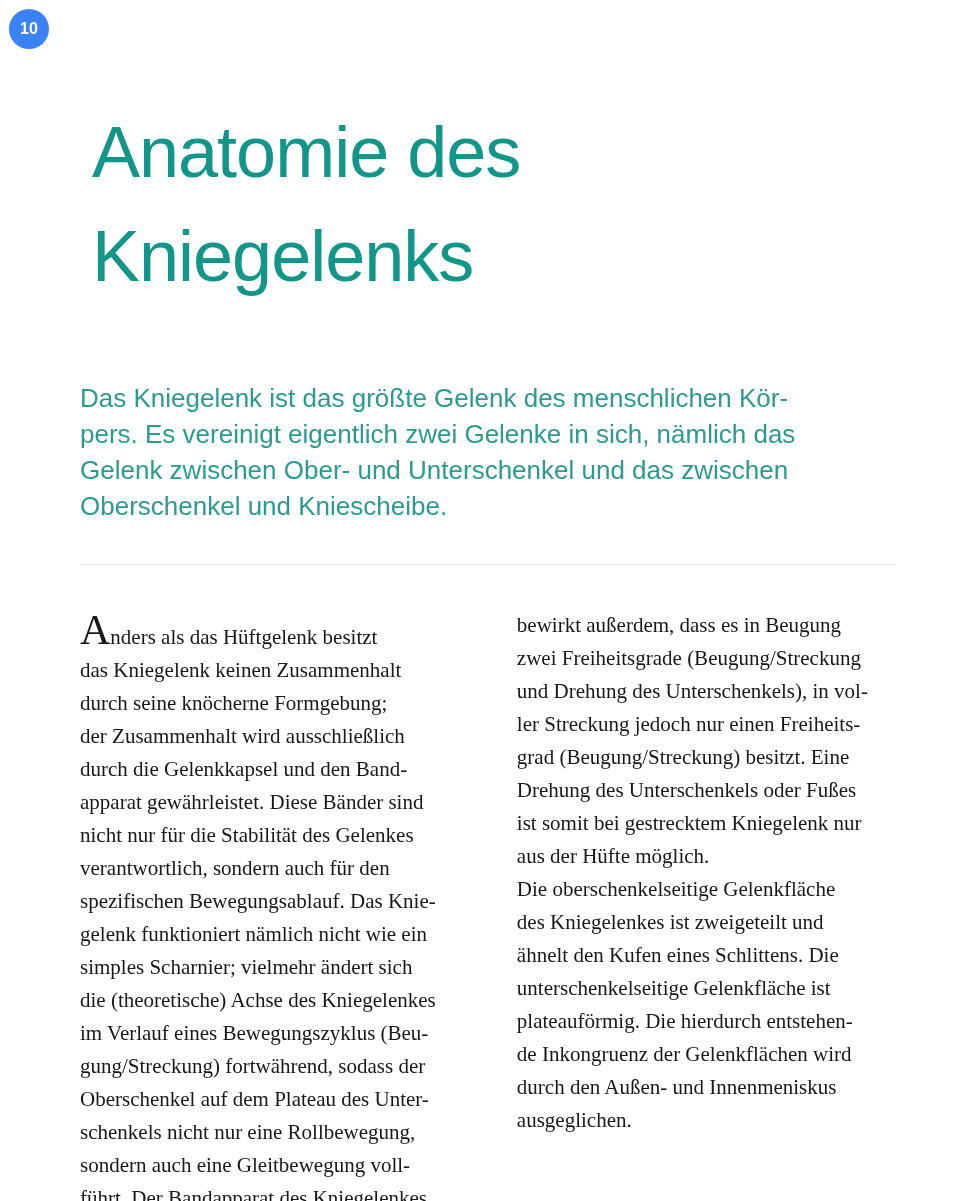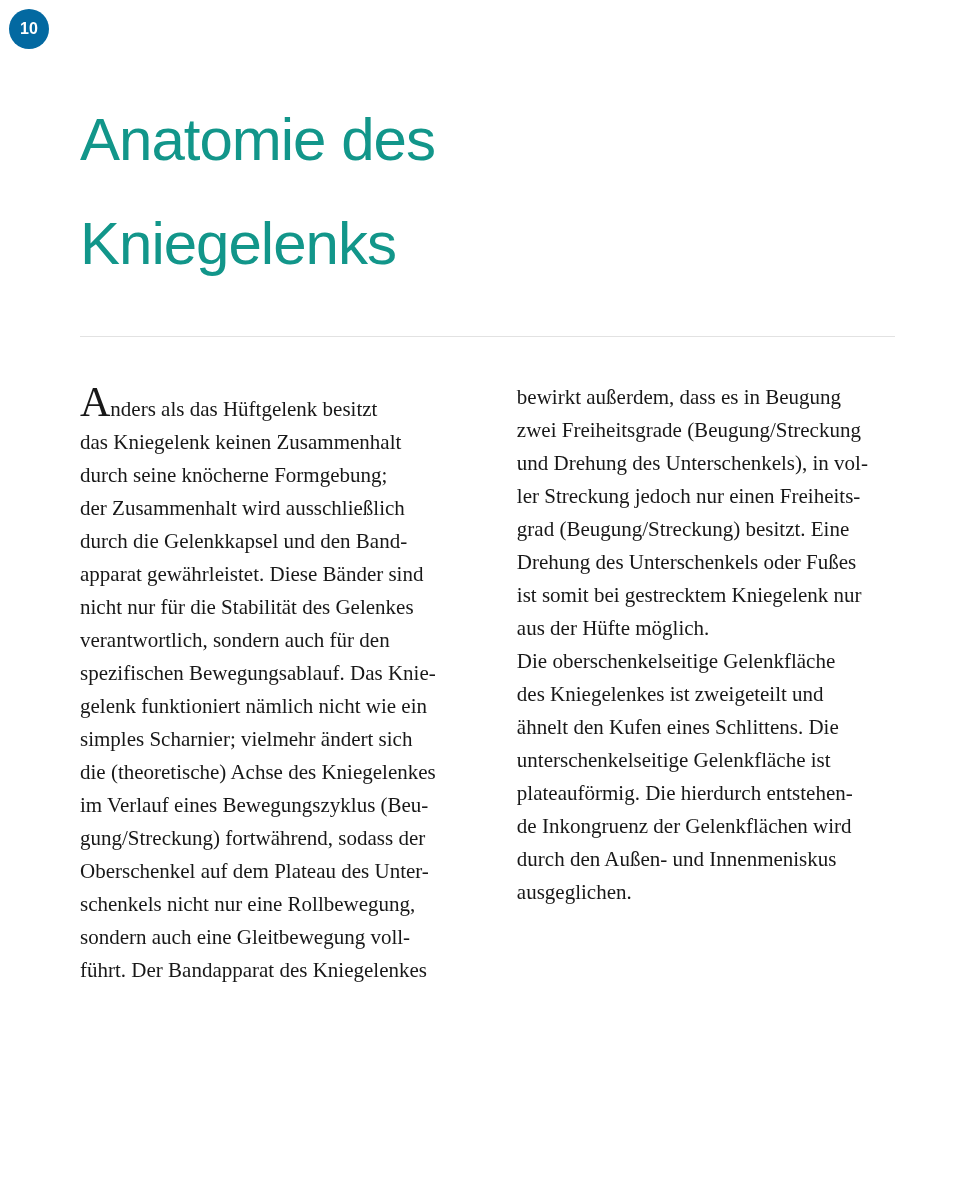--- a/index.html
+++ b/index.html
@@ -15,41 +15,41 @@
     overflow: hidden;
     font-family: "Liberation Sans", sans-serif;
   }
   .page-number-badge {
     position: absolute;
     top: 9px;
     left: 9px;
     width: 40px;
     height: 40px;
     border-radius: 50%;
-    background: #0369a1;
+    background: #3b82f6;
     color: #ffffff;
     display: flex;
     align-items: center;
     justify-content: center;
     font-size: 16px;
     font-weight: bold;
     font-family: "Liberation Sans", sans-serif;
   }
   .content {
     position: absolute;
     left: 80px;
     right: 72px;
     top: 0;
   }
   .page-title {
-    margin: 0;
+    margin: 12px;
     padding-top: 88px;
     font-family: "Liberation Sans", sans-serif;
     font-weight: 400;
-    font-size: 60px;
+    font-size: 72px;
     line-height: 104px;
     letter-spacing: -1px;
     color: #12968a;
     white-space: pre-line;
   }
   .intro {
     margin: 0;
     margin-top: 72px;
     font-family: "Liberation Sans", sans-serif;
     font-size: 26px;
@@ -98,20 +98,24 @@
 
   <div class="page-number-badge">
     <span>10</span>
   </div>
 
   <div class="content">
 
     <h1 class="page-title">Anatomie des
 Kniegelenks</h1>
 
+    <p class="intro">Das Kniegelenk ist das größte Gelenk des menschlichen Kör-
+pers. Es vereinigt eigentlich zwei Gelenke in sich, nämlich das
+Gelenk zwischen Ober- und Unterschenkel und das zwischen
+Oberschenkel und Kniescheibe.</p>
 
     <hr class="divider">
 
     <div class="columns">
 
       <div class="col col-left">
         <p><span class="dropcap">A</span><span>nders als das Hüftgelenk besitzt
 das Kniegelenk keinen Zusammenhalt
 durch seine knöcherne Formgebung;
 der Zusammenhalt wird ausschließlich

